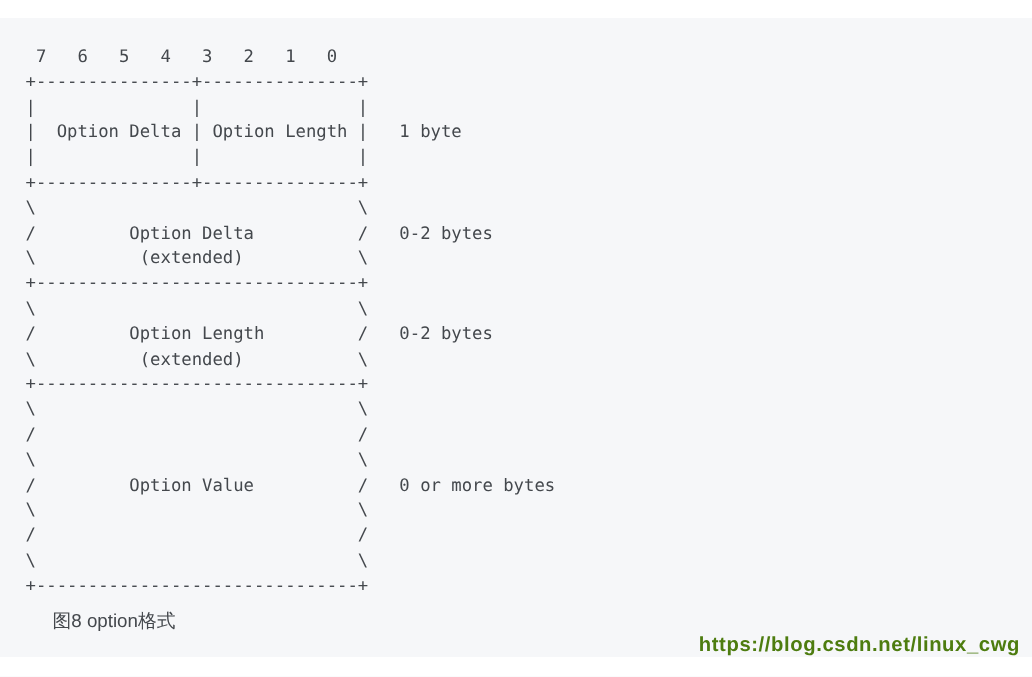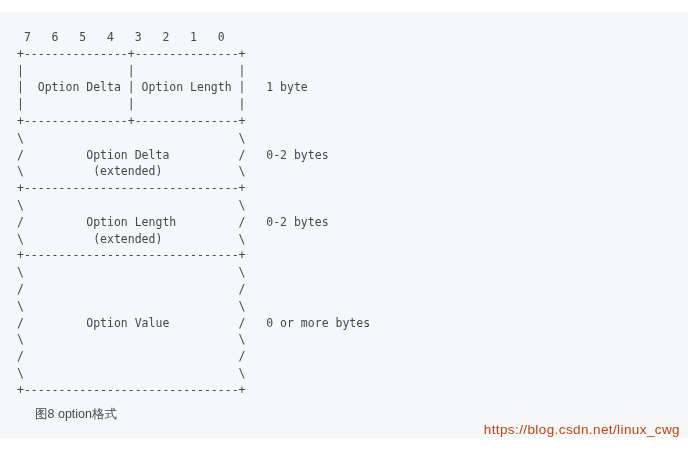--- a/index.html
+++ b/index.html
@@ -38,22 +38,23 @@
     line-height: 17px;
     color: #44484d;
   }
   .watermark {
     position: absolute;
     right: 8px;
     bottom: 1px;
     font-family: "Liberation Sans", sans-serif;
     font-size: 13.5px;
     letter-spacing: 0.4px;
-    color: #c2410c;
+    color: #4d7c0f;
     user-select: none;
+    font-weight: bold;
   }
 </style>
 </head>
 <body>
 
 <div class="code-block">
   <pre class="ascii"> 7   6   5   4   3   2   1   0
 +---------------+---------------+
 |               |               |
 |  Option Delta | Option Length |   1 byte

